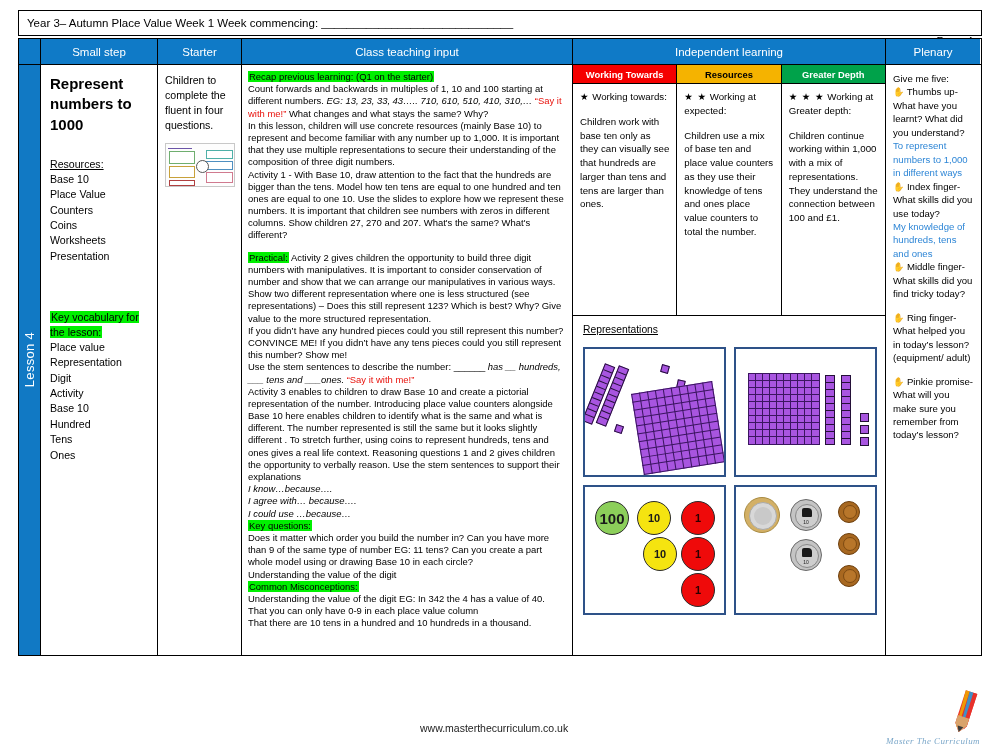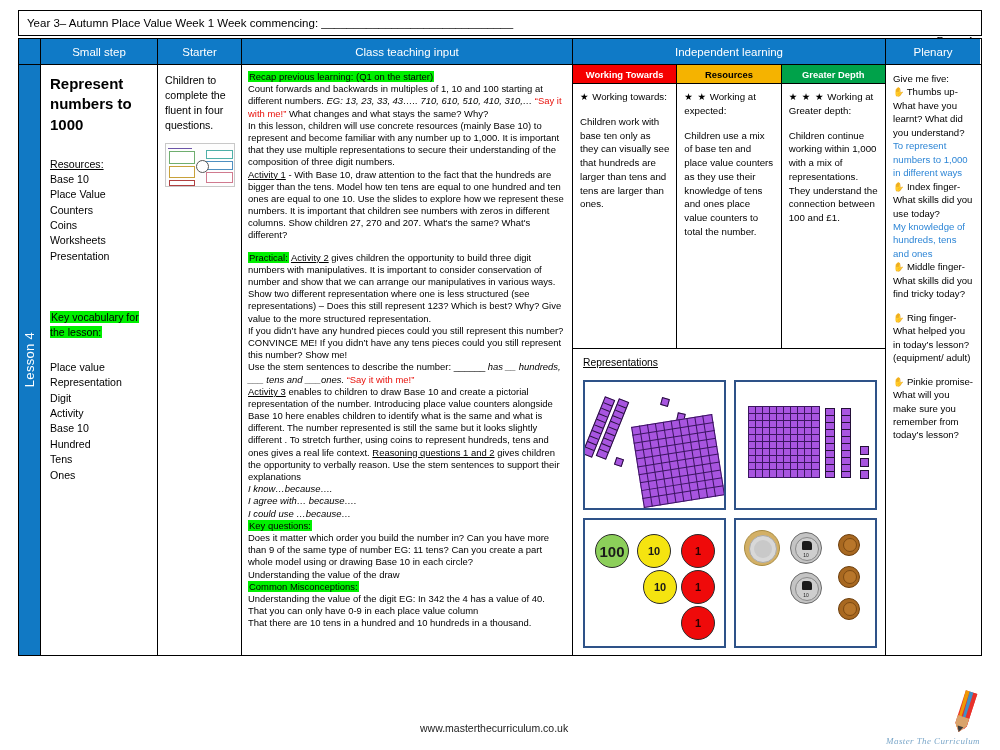--- a/index.html
+++ b/index.html
@@ -60,21 +60,21 @@
     font-size:13px; letter-spacing:.3px;
   }
 
   
   .small-inner{ padding:9px 7px 0 9px; font-size:10.6px; line-height:1.42; }
   .small-title{ font-weight:bold; font-size:15px; line-height:1.35; }
   .res-head{ text-decoration:underline; margin-top:22px; }
   .res-list div{ line-height:1.45; }
   .kv-head{ margin-top:46px; }
   .hl-green{ background:#00f000; display:inline; padding:0 1px; }
-  .kv-list{ margin-top:20px; }
+  .kv-list{ margin-top:0; }
   .kv-list div{ line-height:1.45; }
 
   
   .start-inner{ padding:8px 6px 0 7px; font-size:10.6px; line-height:1.42; }
   .thumb{
     margin-top:10px; width:70px; height:44px; border:1px solid #c8c8c8;
     background:#fdfdfd; position:relative; overflow:hidden;
   }
   .thumb .tline{ position:absolute; background:#b9b9c6; height:1px; }
   .thumb .tbox{ position:absolute; border:1px solid #999; background:#fff; }
@@ -84,25 +84,25 @@
   }
 
   
   .teach-inner{
     padding:6px 6px 0 6px; font-size:9.45px; line-height:1.29;
     text-align:left;
   }
   .teach-inner p{ margin:0; }
   .red{ color:#e8120c; }
   .ital{ font-style:italic; }
-  .udl{ text-decoration:underline; }
+  .udl{ }
 
   
   .indep-wrap{ display:flex; flex-direction:column; height:100%; }
-  .indep-top{ display:flex; height:284px; border-bottom:1.5px solid #000; }
+  .indep-top{ display:flex; height:251px; border-bottom:1.5px solid #000; }
   .ic{ flex:1; border-right:1.5px solid #000; display:flex; flex-direction:column; }
   .ic:last-child{ border-right:none; }
   .ic-head{
     height:19px; display:flex; align-items:center; justify-content:center;
     font-size:9.4px; font-weight:bold; border-bottom:1.5px solid #000;
   }
   .ic-body{ padding:6px 6px 0 7px; font-size:9.7px; line-height:1.42; }
   .stars{ letter-spacing:1px; font-size:9.5px; }
   .ic-gap{ height:11px; }
 
@@ -236,21 +236,21 @@
           <p style="height:10px"></p>
           <p><span class="hl-green">Practical:</span> <span class="udl">Activity 2</span><span> gives children the opportunity to build three digit numbers with manipulatives.    It is important to consider conservation of number and show that we can arrange our manipulatives in various ways. Show two different representation where one is less structured (see representations) – Does this still represent 123?  Which is best? Why?  Give value to the more structured representation.</span></p>
           <p>If you didn’t have any hundred pieces could you still represent this number?  CONVINCE ME! If you didn’t have any tens pieces could you still represent this number? Show me!</p>
           <p><span>Use the stem sentences to describe the number: ______ </span><span class="ital">has __ hundreds, ___ tens and ___ones.</span><span class="red"> “Say it with me!”</span></p>
           <p><span class="udl">Activity 3</span><span> enables to children to draw Base 10 and create a pictorial representation of the number.  Introducing  place value counters alongside Base 10 here enables children to identify what is the same and what is different.  The number represented is still the same but it looks slightly different . To stretch further, using coins to represent hundreds, tens and ones gives a real life context.  </span><span class="udl">Reasoning questions 1 and 2</span><span> gives children the opportunity to verbally reason. Use the stem sentences to support their explanations</span></p>
           <p class="ital">I know…because….</p>
           <p class="ital">I agree with… because….</p>
           <p class="ital"> I could use …because…</p>
           <p><span class="hl-green">Key questions:</span></p>
           <p>Does it matter which order you build the number in?  Can you have more than 9 of the same type of number EG: 11 tens?  Can you create a part whole model using or drawing Base 10 in each circle?</p>
-          <p>Understanding the value of the draw</p>
+          <p>Understanding the value of the digit</p>
           <p><span class="hl-green">Common Misconceptions:</span></p>
           <p>Understanding the value of the digit  EG:  In 342  the 4  has a value of 40.</p>
           <p>That you can only have 0-9 in each place value column</p>
           <p>That there are 10 tens in a hundred and 10 hundreds in a thousand.</p>
         </div>
       </div>
 
       <div class="col c-indep">
         <div class="indep-wrap">
           <div class="indep-top">

